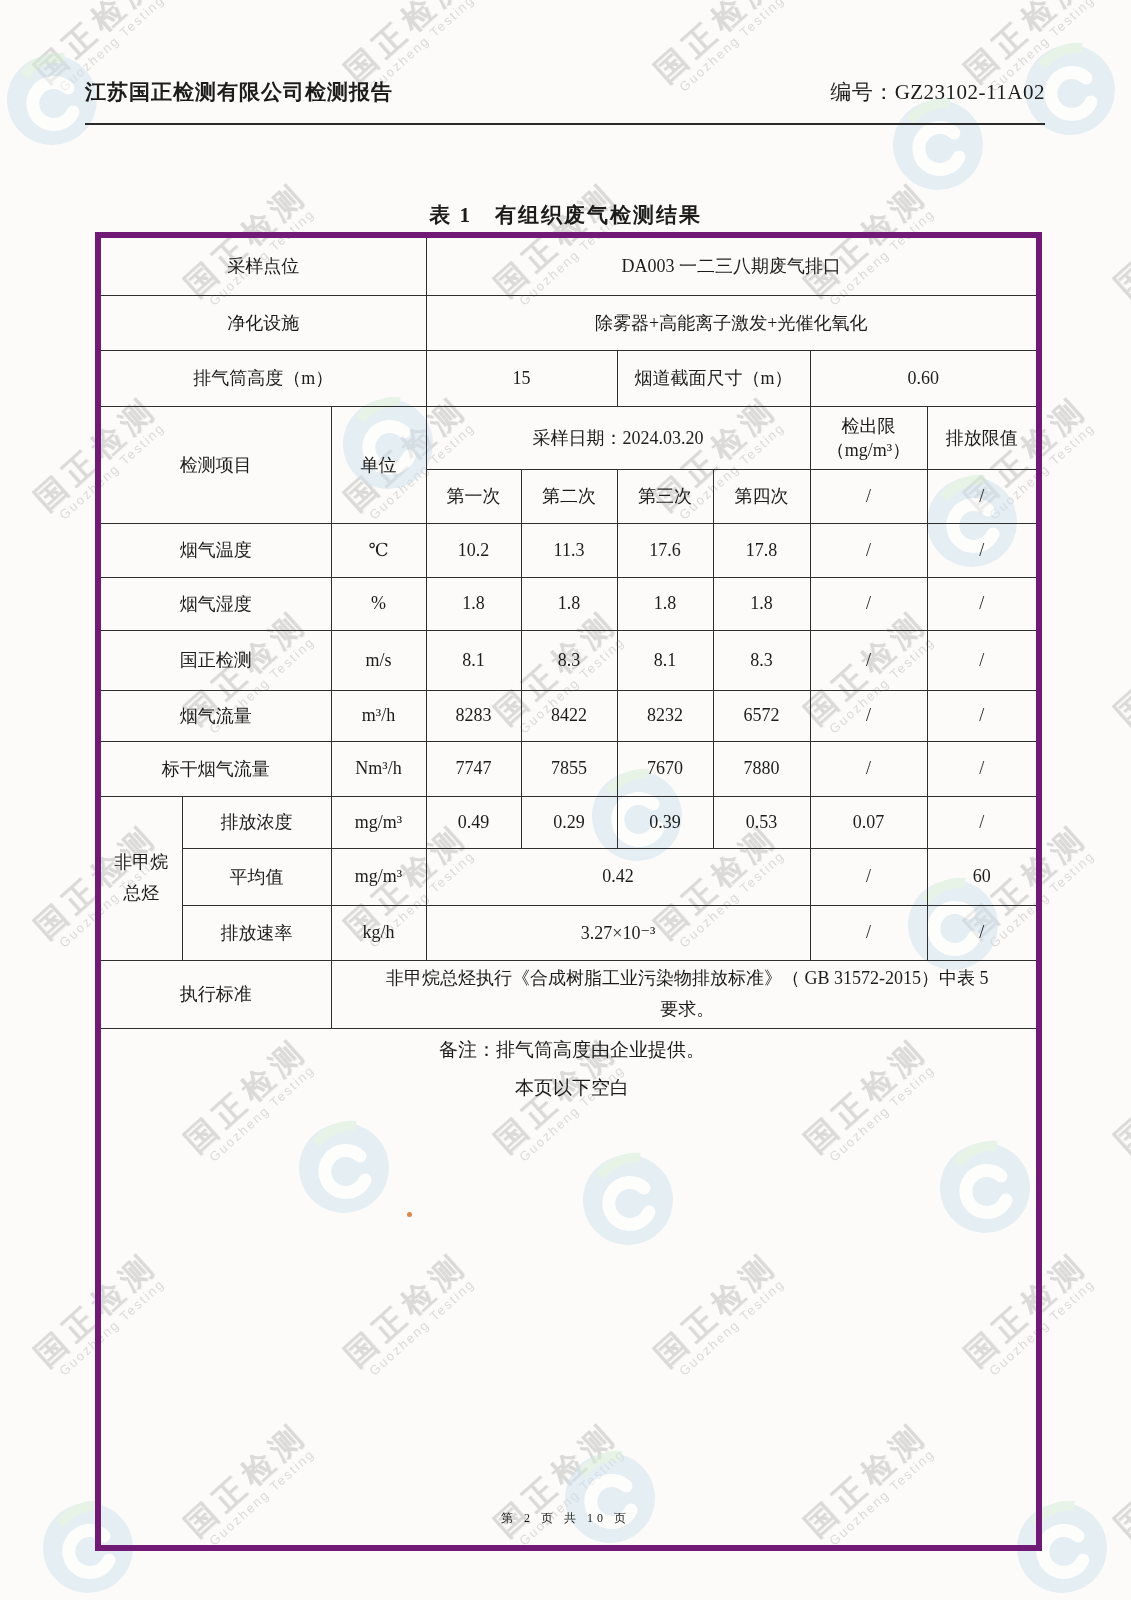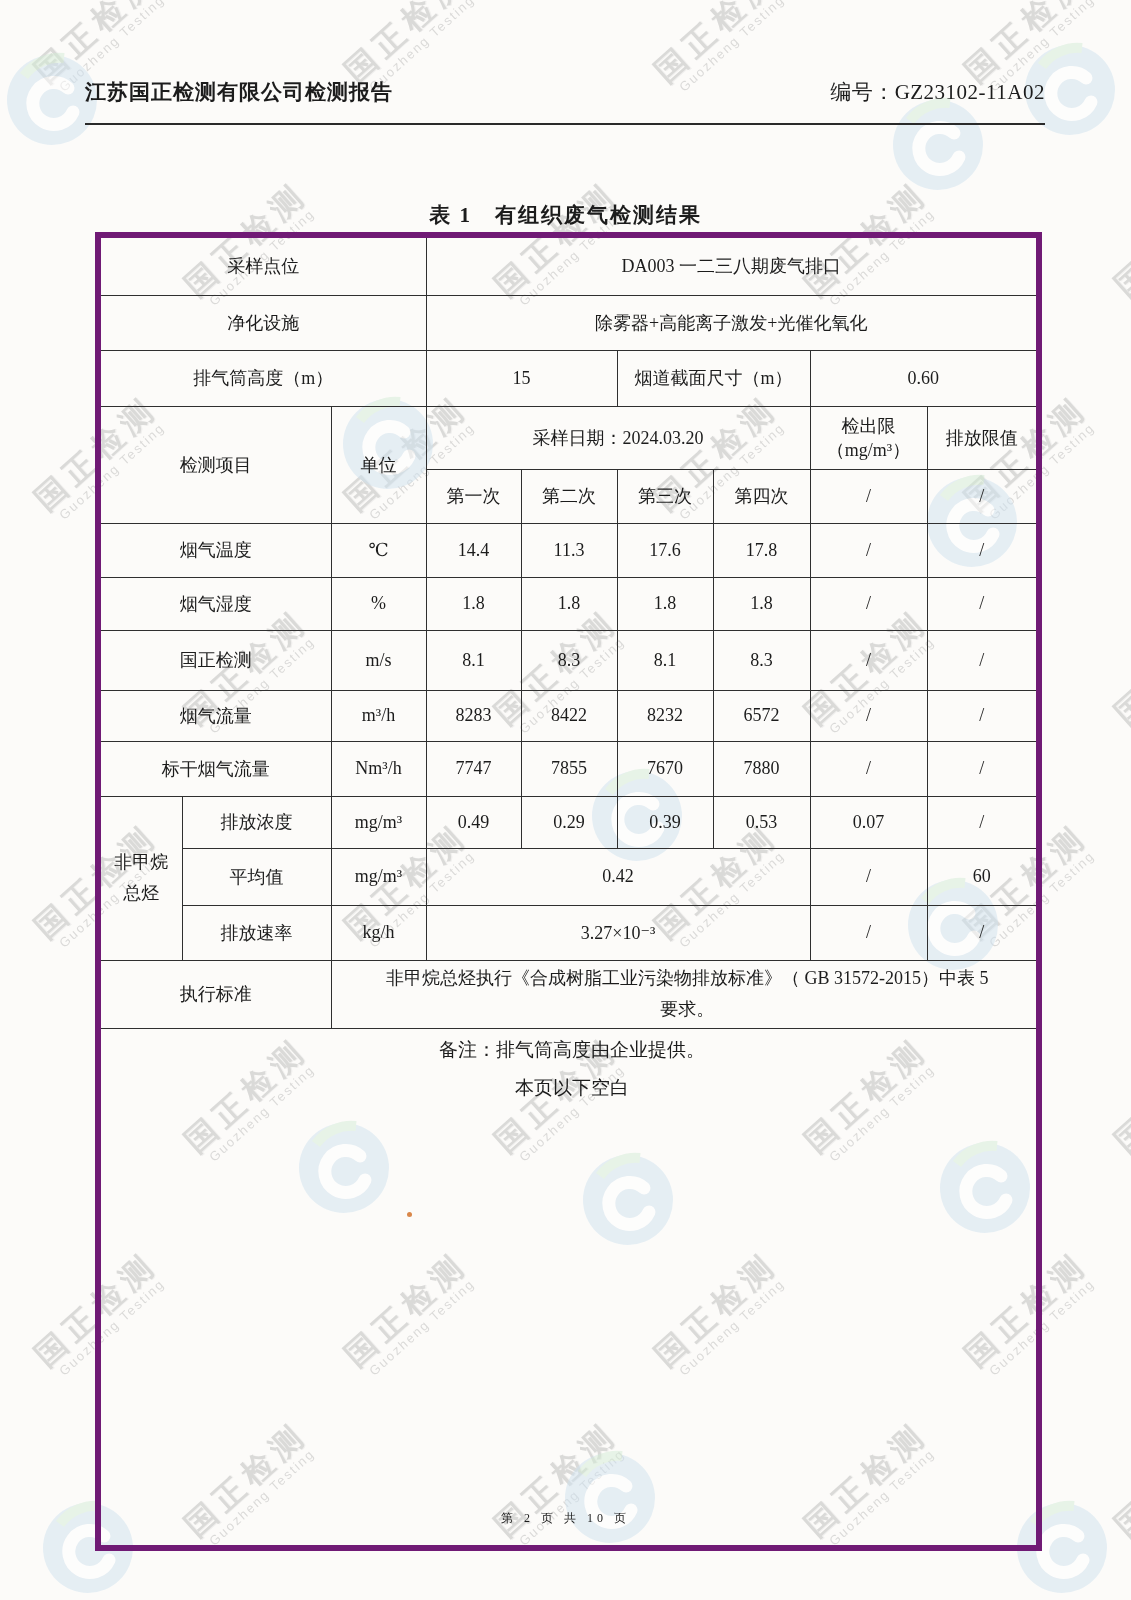--- a/index.html
+++ b/index.html
@@ -305,21 +305,21 @@
         <td>第二次</td>
         <td>第三次</td>
         <td>第四次</td>
         <td>/</td>
         <td>/</td>
       </tr>
 
       <tr style="height:54px">
         <td colspan="2">烟气温度</td>
         <td>℃</td>
-        <td>14.4</td>
+        <td>10.2</td>
         <td>11.3</td>
         <td>17.6</td>
         <td>17.8</td>
         <td>/</td>
         <td>/</td>
       </tr>
       <tr style="height:53px">
         <td colspan="2">烟气湿度</td>
         <td>%</td>
         <td>1.8</td>

